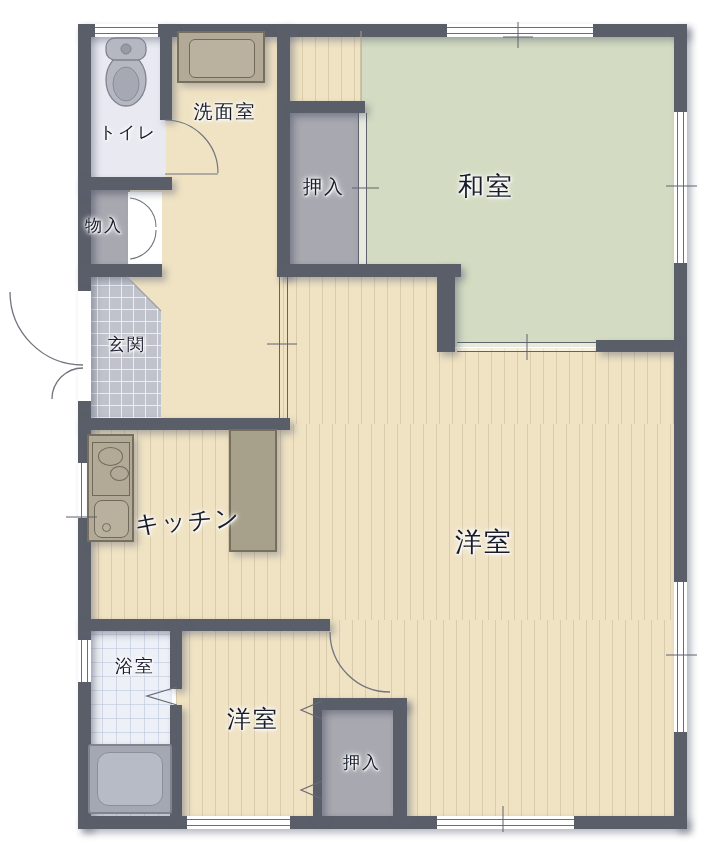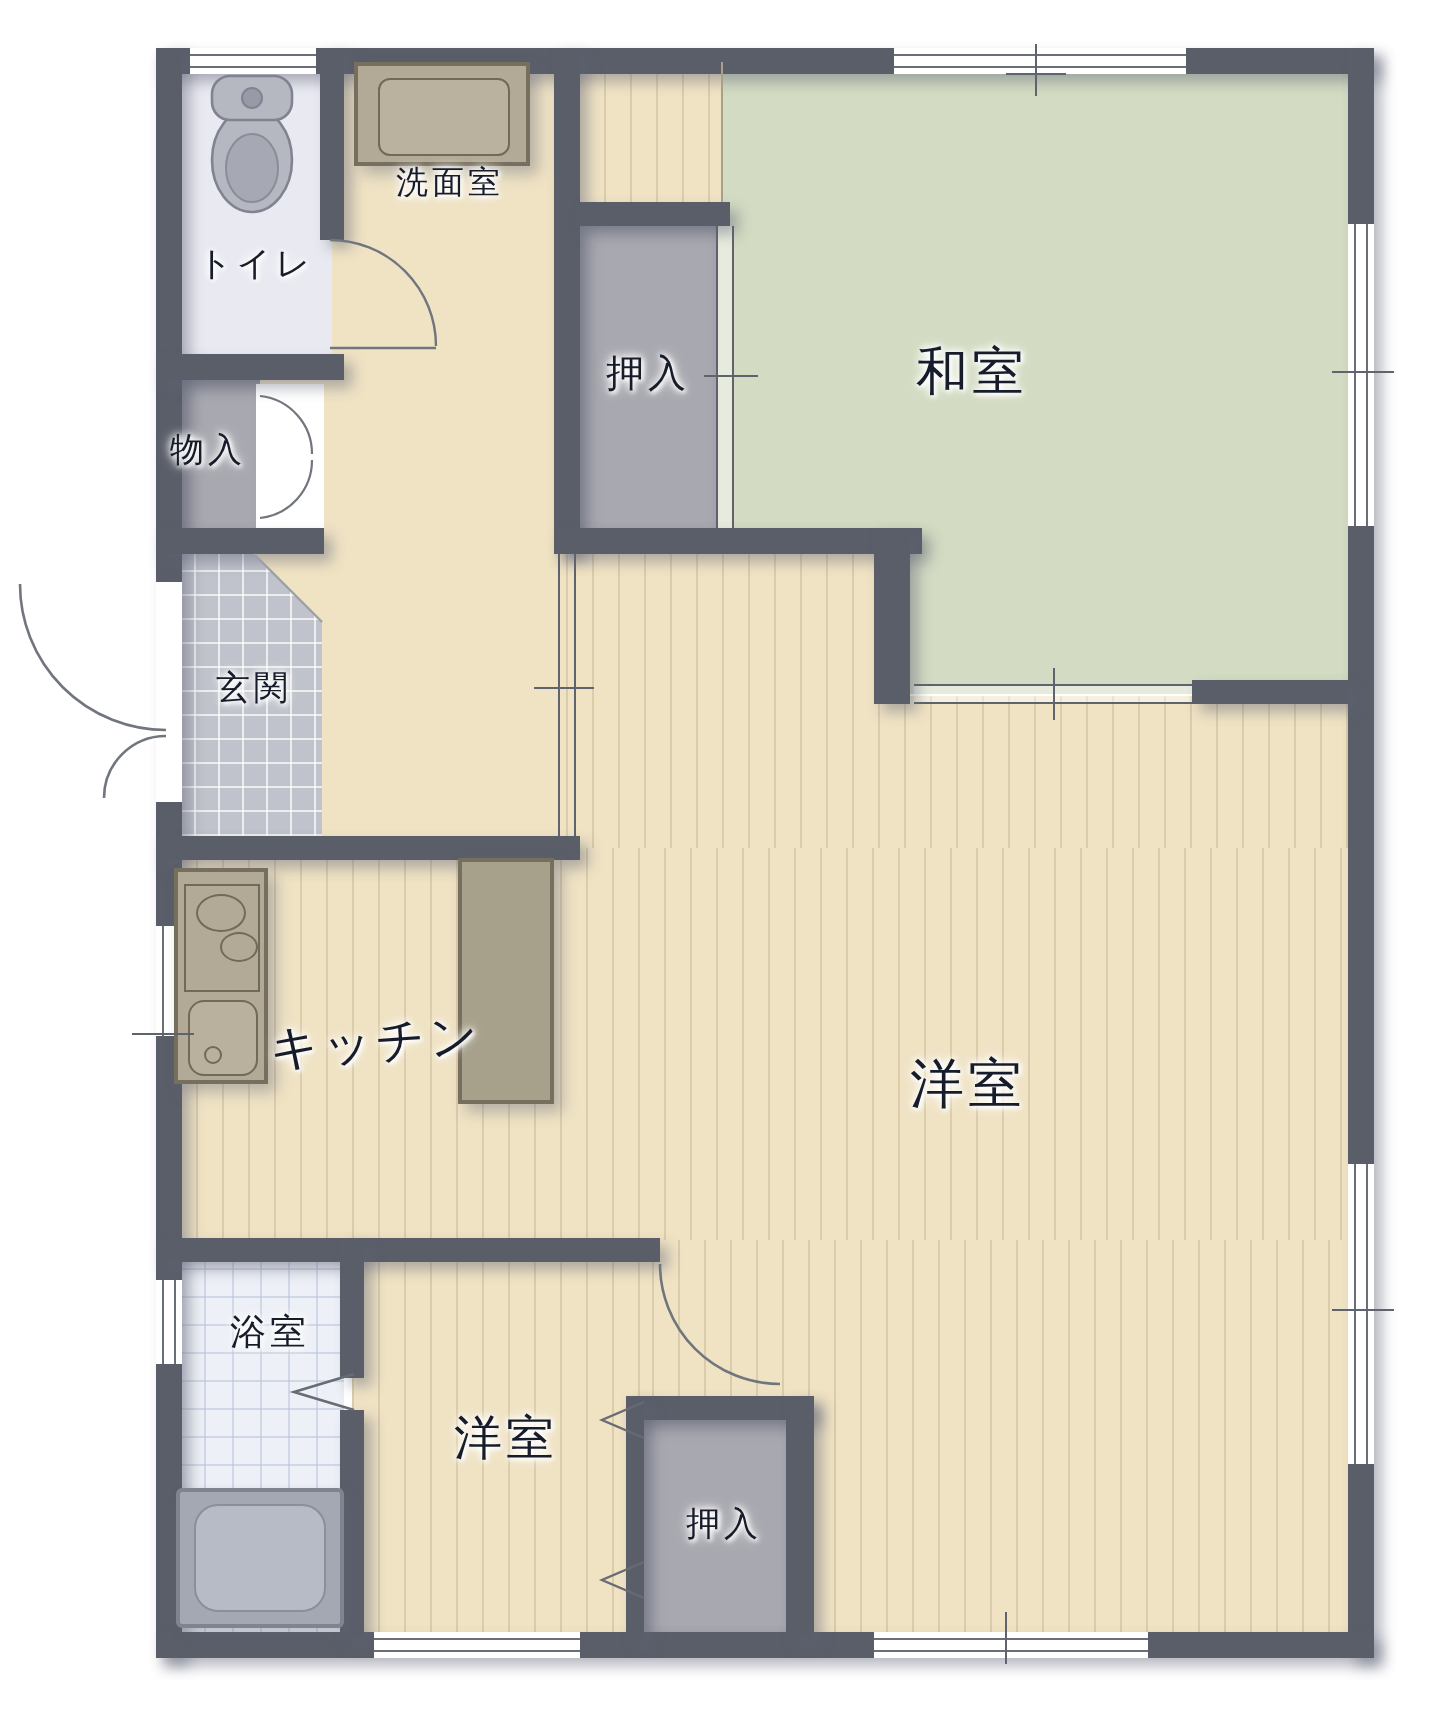--- a/index.html
+++ b/index.html
@@ -147,21 +147,21 @@
 
     <g>
       <ellipse cx="126" cy="80" rx="20" ry="26" fill="#b5b7c1" stroke="#808390" stroke-width="1.3"></ellipse>
       <ellipse cx="126" cy="84" rx="13" ry="17" fill="#a6a9b4" stroke="#8a8d98" stroke-width="1"></ellipse>
       <rect x="106" y="38" width="40" height="22" rx="9" fill="#b5b7c1" stroke="#808390" stroke-width="1.3"></rect>
       <circle cx="126" cy="49" r="5" fill="#989ba7" stroke="#808390" stroke-width="1"></circle>
     </g>
   </svg>
 
   <div class="rlabel" style="left:128px;top:132px;font-size:17px;">トイレ</div>
-  <div class="rlabel" style="left:225px;top:92px;font-size:16px;">洗面室</div>
+  <div class="rlabel" style="left:225px;top:112px;font-size:19px;">洗面室</div>
   <div class="rlabel" style="left:324px;top:187px;font-size:19px;">押入</div>
   <div class="rlabel" style="left:486px;top:186px;font-size:26px;">和室</div>
   <div class="rlabel" style="left:104px;top:225px;font-size:17px;">物入</div>
   <div class="rlabel" style="left:127px;top:344px;font-size:17px;">玄関</div>
   <div class="rlabel" style="left:188px;top:521px;font-size:24px;transform:translate(-50%,-50%) rotate(-4deg);">キッチン</div>
   <div class="rlabel" style="left:484px;top:542px;font-size:27px;">洋室</div>
   <div class="rlabel" style="left:135px;top:666px;font-size:18px;">浴室</div>
   <div class="rlabel" style="left:253px;top:719px;font-size:24px;">洋室</div>
   <div class="rlabel" style="left:362px;top:762px;font-size:17px;">押入</div>
 

